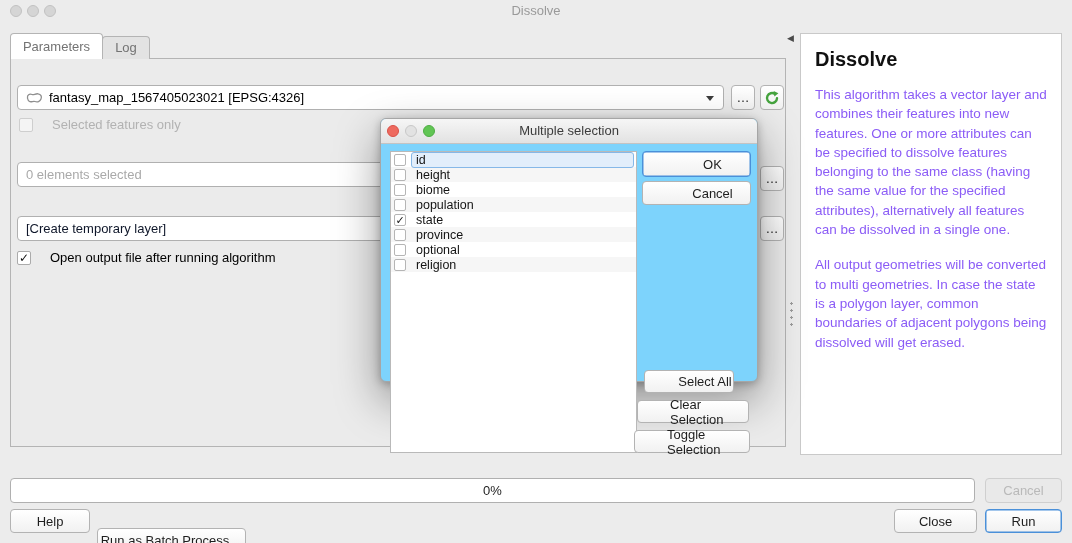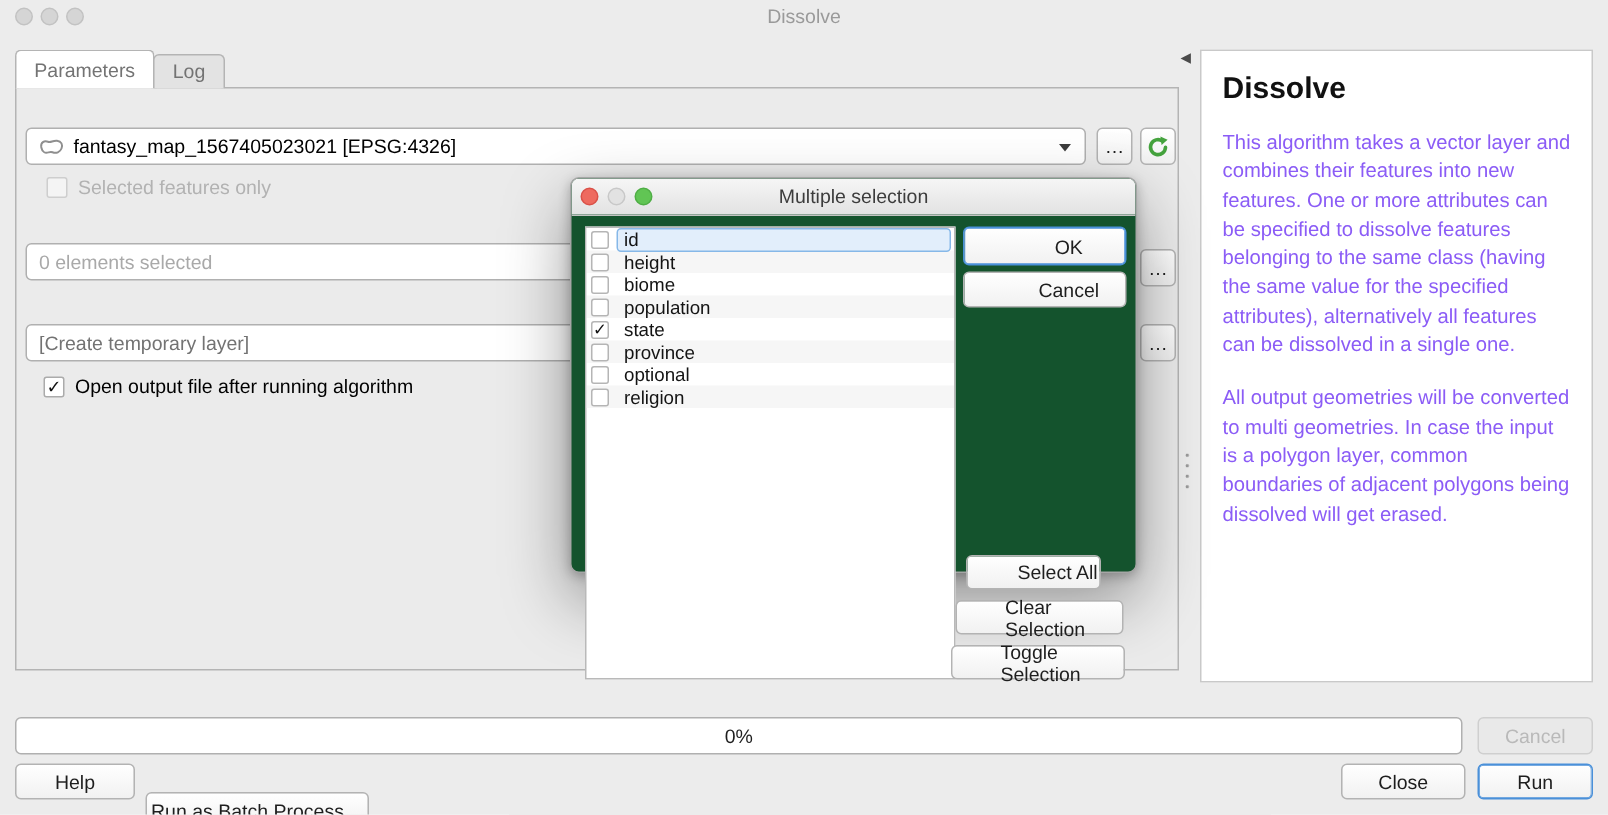--- a/index.html
+++ b/index.html
@@ -22,35 +22,35 @@
   .lbl{position:absolute;font-size:13px;color:#1e1e1e;}
   .field{position:absolute;height:25px;box-sizing:border-box;background:#ffffff;border:1px solid #b0b0b0;border-radius:4px;font-size:13px;display:flex;align-items:center;padding:0 8px;z-index:2;}
   .field .ph{color:#a9a9a9;}
   .combo-arrow{position:absolute;right:9px;top:10px;width:0;height:0;border-left:4px solid transparent;border-right:4px solid transparent;border-top:5px solid #3c3c3c;}
   .btn{box-sizing:border-box;background:linear-gradient(#ffffff,#f1f1f1);border:1px solid #b3b3b3;border-radius:4px;font-size:13px;color:#1e1e1e;display:flex;align-items:center;justify-content:center;}
   .btn.abs{position:absolute;z-index:2;}
   .btn.default{border:1px solid #4a90d9;box-shadow:0 0 0 .5px #4a90d9 inset;}
   .btn.disabled{background:#e9e9e9;border-color:#cfcfcf;color:#b9b9b9;}
   .checkbox{width:14px;height:14px;box-sizing:border-box;background:#fff;border:1px solid #ababab;border-radius:2px;font-size:12px;line-height:12px;text-align:center;color:#111;}
   .checkbox.disabled{background:#f4f4f4;border-color:#cecece;}
-  .checkrow{position:absolute;display:flex;align-items:center;gap:7px;font-size:13px;z-index:2;margin-left:12px;}
+  .checkrow{position:absolute;display:flex;align-items:center;gap:19px;font-size:13px;z-index:2;}
   .checkrow.off{color:#b2b2b2;}
 
   
   .helppanel{position:absolute;left:800px;top:33px;width:262px;height:422px;box-sizing:border-box;background:#ffffff;border:1px solid #c9c9c9;padding:10px 14px;overflow:hidden;}
   .helppanel h1{margin:4px 0 14px 0;font-size:20px;color:#111;}
   .helppanel p{margin:0 0 16px 0;font-size:13.5px;line-height:1.43;color:#8b5cf6;}
   .collapse-arrow{position:absolute;left:787px;top:33px;font-size:9px;color:#4a4a4a;}
   .splitter-dots{position:absolute;left:790px;top:300px;width:3px;height:28px;background-image:radial-gradient(circle,#9a9a9a 1px,transparent 1.3px);background-size:3px 7px;}
 
   
   .progress{position:absolute;left:10px;top:478px;width:965px;height:25px;box-sizing:border-box;background:#fff;border:1px solid #b0b0b0;border-radius:4px;display:flex;align-items:center;justify-content:center;font-size:13px;color:#1e1e1e;}
 
   
-  .modal{position:absolute;left:380px;top:118px;width:378px;height:264px;background:#14532d;border:1px solid #a6a6a6;border-radius:6px;box-shadow:0 18px 45px rgba(0,0,0,.40),0 2px 8px rgba(0,0,0,.25);box-sizing:border-box;z-index:10;}
+  .modal{position:absolute;left:380px;top:118px;width:378px;height:264px;background:#7dd3fc;border:1px solid #a6a6a6;border-radius:6px;box-shadow:0 18px 45px rgba(0,0,0,.40),0 2px 8px rgba(0,0,0,.25);box-sizing:border-box;z-index:10;}
   .modal-titlebar{position:absolute;left:0;top:0;right:0;height:24px;background:linear-gradient(#f6f6f6,#e2e2e2);border-bottom:1px solid #c3c3c3;border-radius:5px 5px 0 0;}
   .modal-title{position:absolute;left:0;right:0;top:4px;text-align:center;font-size:13px;color:#3c3c3c;}
   .mlight{position:absolute;top:6px;width:12px;height:12px;border-radius:50%;box-sizing:border-box;}
   .listbox{position:absolute;left:9px;top:32px;width:247px;height:302px;box-sizing:border-box;background:#fff;border:1px solid #b9b9b9;overflow:hidden;}
   .lrow{display:flex;align-items:center;height:15px;background:#fff;justify-content:flex-end;}
   .lrow.alt{background:#f6f6f6;}
   .lrow .cb{width:12px;height:12px;box-sizing:border-box;border:1px solid #b5b5b5;border-radius:2px;background:#fff;margin-left:3px;flex:none;font-size:11px;line-height:10px;text-align:center;color:#111;}
   .lrow .rlabel{flex:1;margin-left:5px;margin-right:2px;font-size:12.5px;line-height:14px;color:#141414;padding-left:4px;border:1px solid transparent;box-sizing:border-box;border-radius:3px;}
   .lrow.selected .rlabel{background:#e2eefb;border-color:#86b8e8;}
   .mbtn{position:absolute;box-sizing:border-box;background:linear-gradient(#ffffff,#f1f1f1);border:1px solid #b3b3b3;border-radius:4px;font-size:13px;color:#1e1e1e;display:flex;align-items:center;justify-content:center;padding-left:32px;}
@@ -97,35 +97,35 @@
   </div>
 
   <div class="lbl" style="left:18px;top:140px">Dissolve field(s) [optional]</div>
   <div class="field" style="left:17px;top:162px;width:735px">
     <span class="ph">0 elements selected</span>
   </div>
   <div class="btn abs" style="left:760px;top:166px;width:24px;height:25px">…</div>
 
   <div class="lbl" style="left:18px;top:195px">Dissolved</div>
   <div class="field" style="left:17px;top:216px;width:735px">
-    <span style="color:#737373">[Create temporary layer]</span>
+    <span style="color:#0f172a">[Create temporary layer]</span>
   </div>
   <div class="btn abs" style="left:760px;top:216px;width:24px;height:25px">…</div>
 
   <div class="checkrow" style="left:17px;top:250px">
     <span class="checkbox">✓</span>
     <span>Open output file after running algorithm</span>
   </div>
 
   <div class="collapse-arrow">◀</div>
   <div class="splitter-dots"></div>
   <div class="helppanel">
     <h1>Dissolve</h1>
     <p>This algorithm takes a vector layer and combines their features into new features. One or more attributes can be specified to dissolve features belonging to the same class (having the same value for the specified attributes), alternatively all features can be dissolved in a single one.</p>
-    <p>All output geometries will be converted to multi geometries. In case the input is a polygon layer, common boundaries of adjacent polygons being dissolved will get erased.</p>
+    <p>All output geometries will be converted to multi geometries. In case the state is a polygon layer, common boundaries of adjacent polygons being dissolved will get erased.</p>
   </div>
 
   <div class="progress">
     <span>0%</span>
   </div>
   <div class="btn abs disabled" style="left:985px;top:478px;width:77px;height:25px">Cancel</div>
   <div class="btn abs" style="left:10px;top:509px;width:80px;height:24px">Help</div>
   <div class="btn abs" style="left:97px;top:528px;width:149px;height:24px">Run as Batch Process…</div>
   <div class="btn abs" style="left:894px;top:509px;width:83px;height:24px">Close</div>
   <div class="btn abs default" style="left:985px;top:509px;width:77px;height:24px">Run</div>

